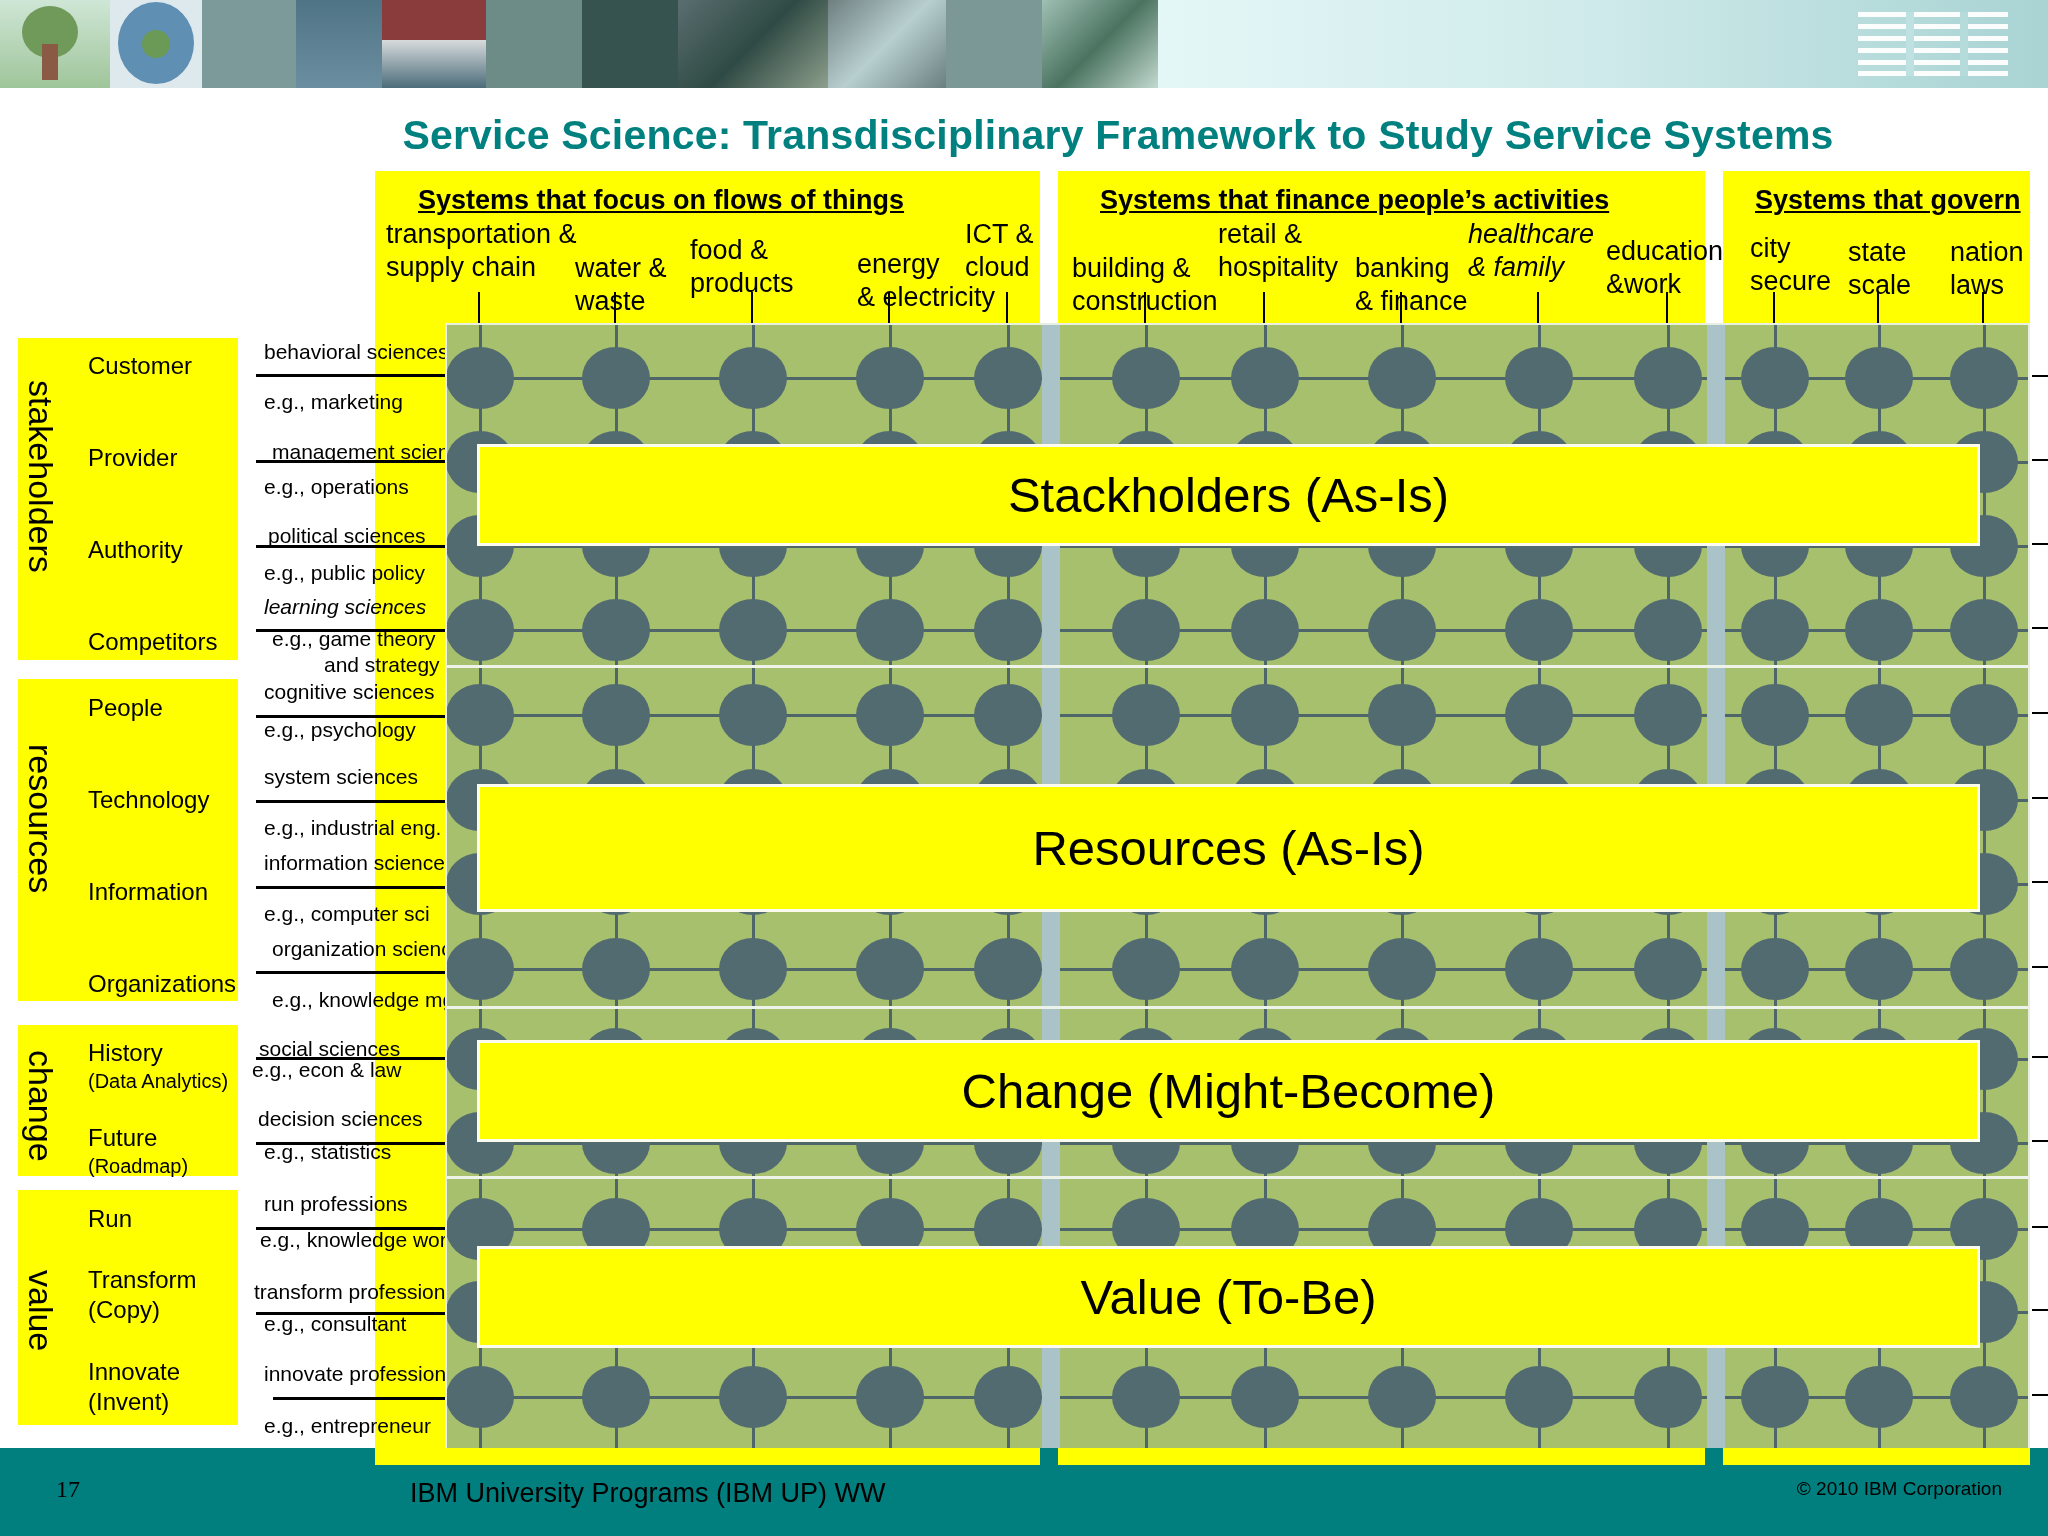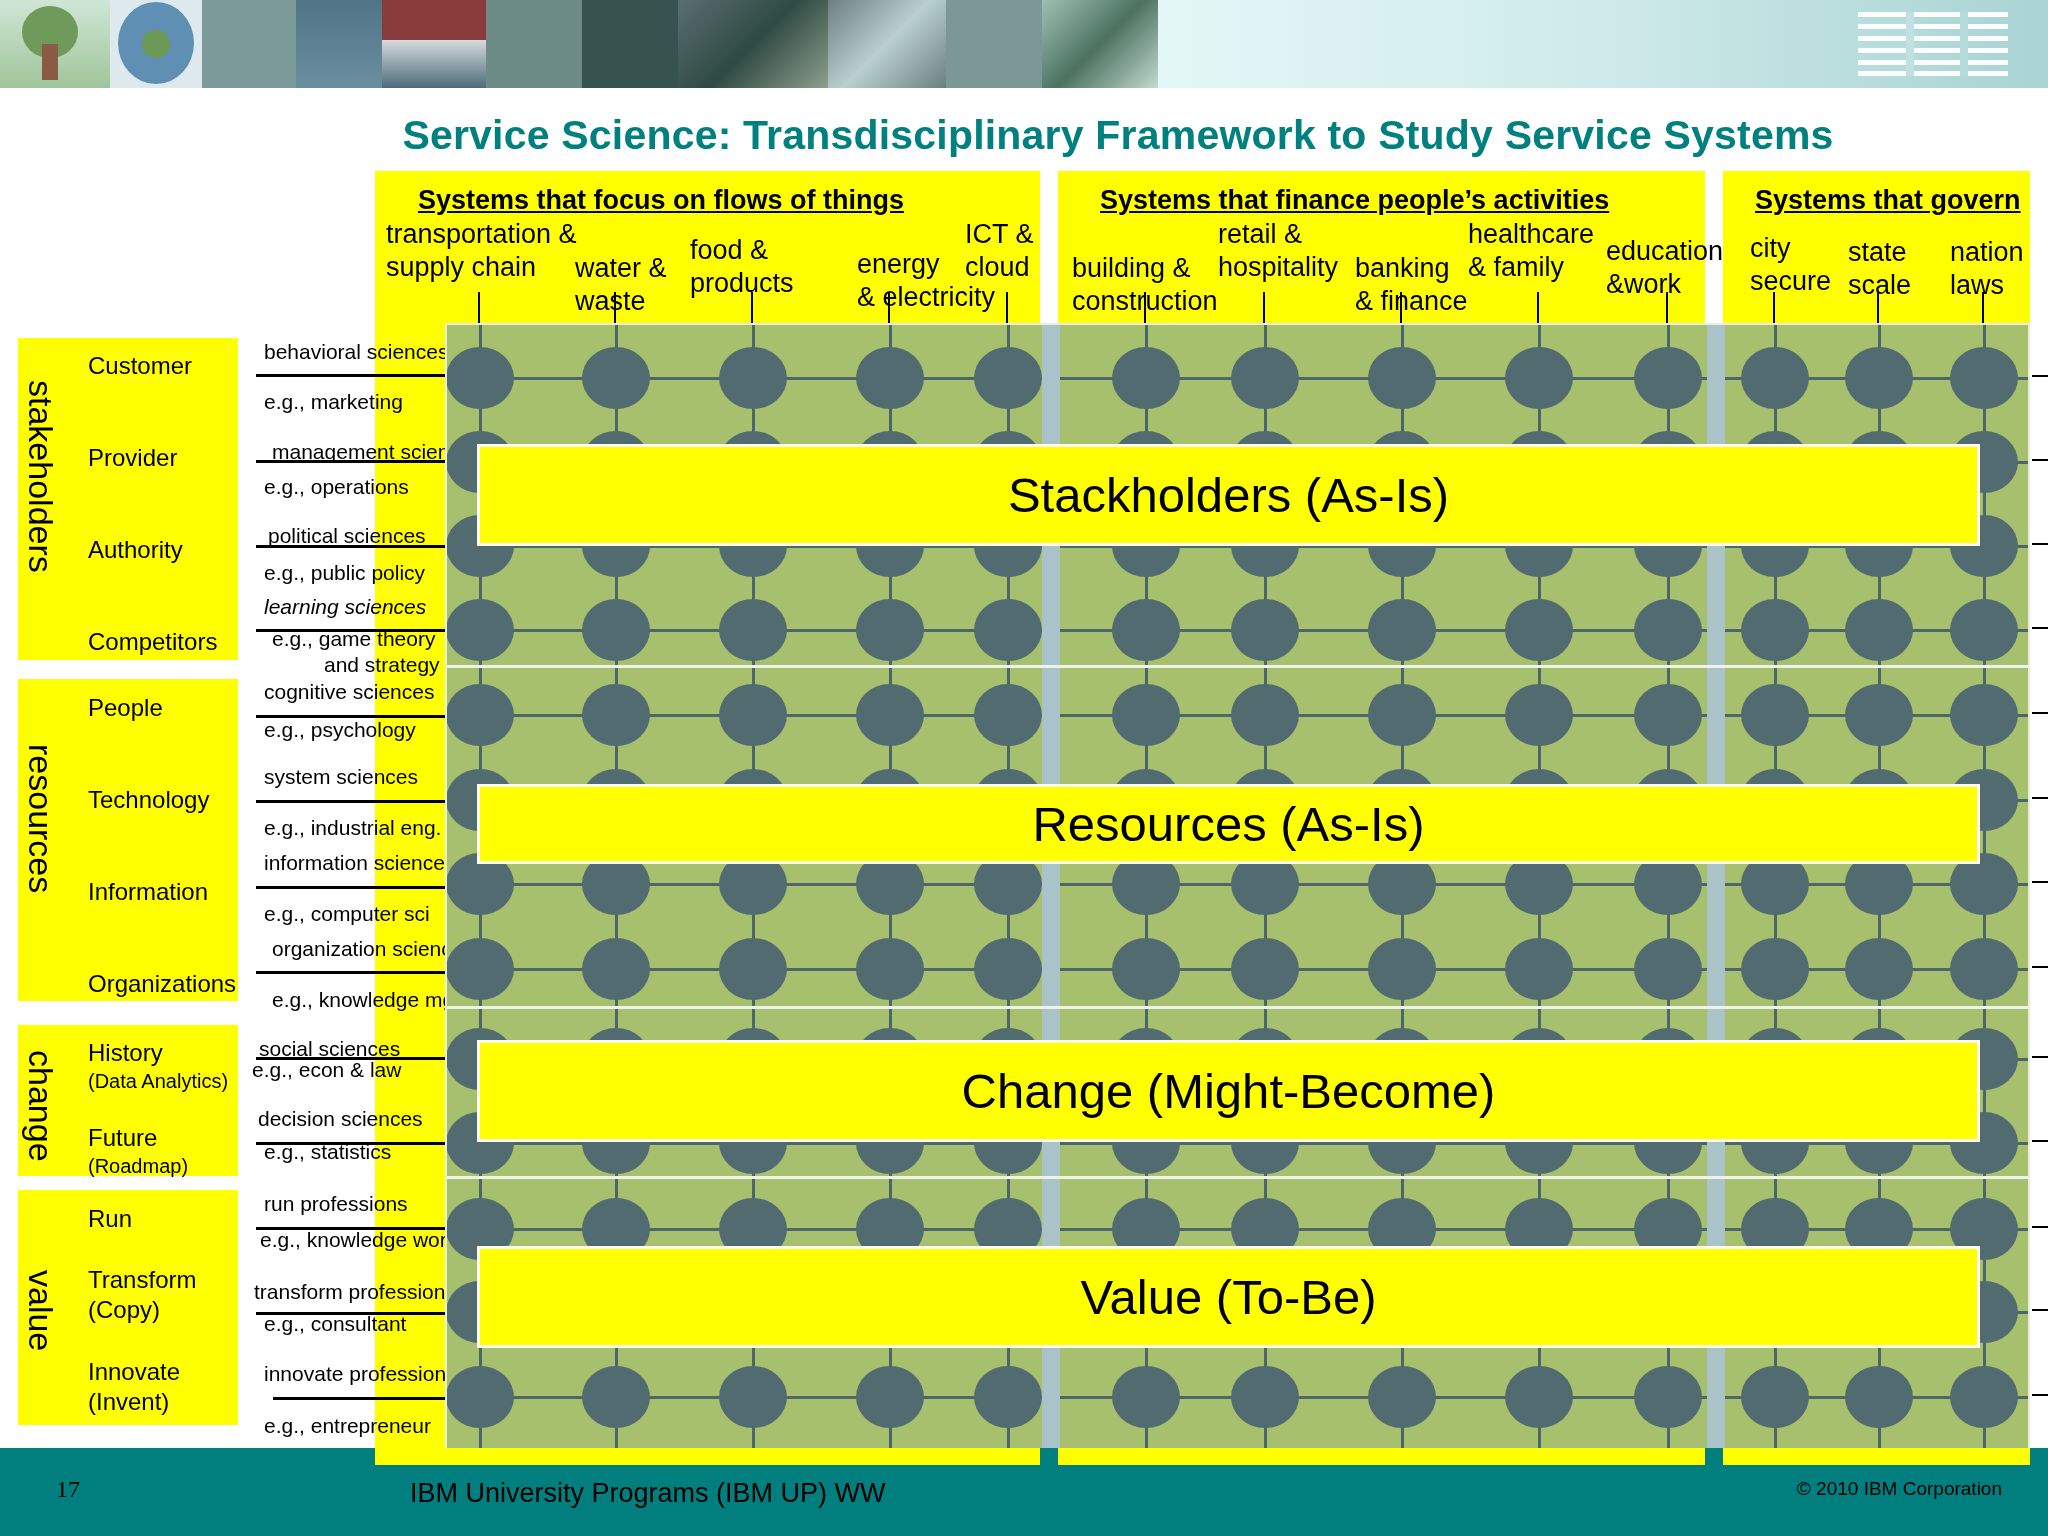--- a/index.html
+++ b/index.html
@@ -119,21 +119,21 @@
   <div>construction</div>
 </div>
 <div class="col-label" style="left:1218px;top:218px;">
   <div>retail &amp;</div>
   <div>hospitality</div>
 </div>
 <div class="col-label" style="left:1355px;top:252px;">
   <div>banking</div>
   <div>&amp; finance</div>
 </div>
-<div class="col-label" style="left:1468px;top:218px;">
+<div class="col-label" style="left:1468px;top:218px;font-style:italic;">
   <div>healthcare</div>
   <div>&amp; family</div>
 </div>
 <div class="col-label" style="left:1606px;top:235px;">
   <div>education</div>
   <div>&amp;work</div>
 </div>
 
 <div class="col-label" style="left:1750px;top:232px;">
   <div>city</div>
@@ -366,21 +366,21 @@
       <div class="node" style="left: 921px; top: 1041px;"></div>
       <div class="node" style="left: 1058px; top: 1041px;"></div>
       <div class="node" style="left: 1187px; top: 1041px;"></div>
       <div class="node" style="left: 1294px; top: 1041px;"></div>
       <div class="node" style="left: 1398px; top: 1041px;"></div>
       <div class="node" style="left: 1503px; top: 1041px;"></div>
     </div>
 </div>
 
 <div class="banner" style="top:444px;height:102px;">Stackholders (As-Is)</div>
-<div class="banner" style="top:784px;height:80px;">Resources (As-Is)</div>
+<div class="banner" style="top:784px;height:128px;">Resources (As-Is)</div>
 <div class="banner" style="top:1040px;height:102px;">Change (Might-Become)</div>
 <div class="banner" style="top:1246px;height:102px;">Value (To-Be)</div>
 
 <div class="dim-block" style="top:338px;height:322px;"></div>
 <div class="dim-block" style="top:679px;height:322px;"></div>
 <div class="dim-block" style="top:1025px;height:151px;"></div>
 <div class="dim-block" style="top:1190px;height:235px;"></div>
 
 <div class="dim-label" style="left:60px;top:380px;">stakeholders</div>
 <div class="dim-label" style="left:60px;top:744px;">resources</div>

